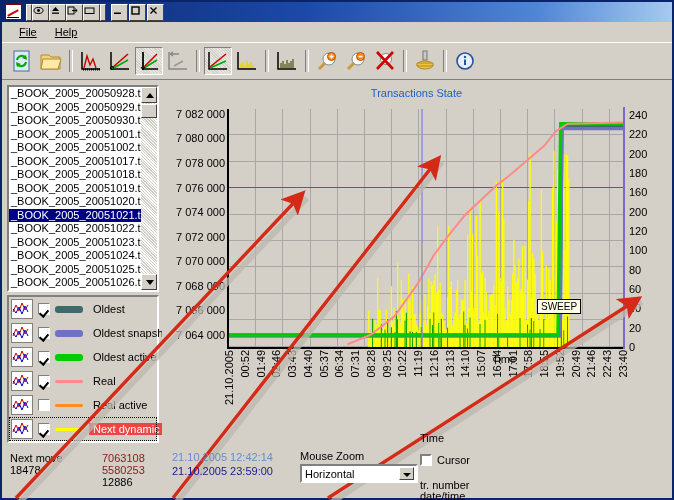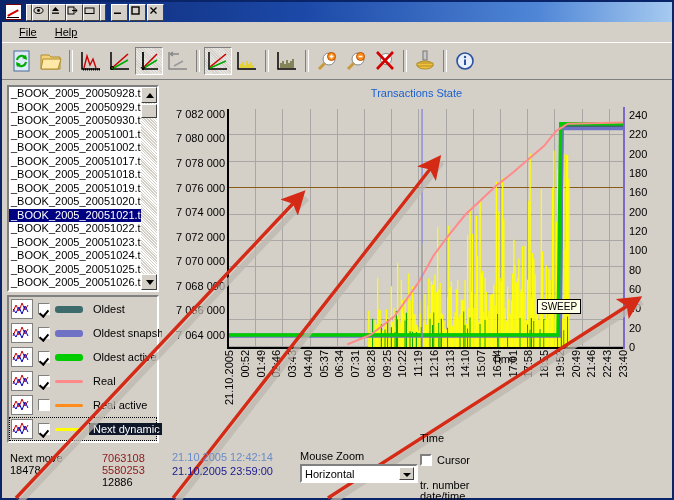--- a/index.html
+++ b/index.html
@@ -66,21 +66,21 @@
           border:2px solid;border-color:#808080 #fff #fff #808080;box-sizing:border-box;}
   .lg-row{display:flex;align-items:center;height:24px;padding-left:2px;box-sizing:border-box;}
   .lg-row.focus{outline:1px dotted #000;outline-offset:-1px;}
   .lg-ico{width:20px;height:18px;background:#fff;border:1px solid #808080;flex:0 0 auto;position:relative;overflow:hidden;}
   .lg-chk{width:12px;height:12px;background:#fff;border:1px solid;
           border-color:#808080 #fff #fff #808080;margin:0 5px;flex:0 0 auto;position:relative;box-sizing:border-box;}
   .lg-chk.on::after{content:"";position:absolute;left:2px;top:4px;width:4px;height:7px;
           border:solid #000;border-width:0 2px 2px 0;transform:rotate(40deg);}
   .lg-swatch{width:28px;flex:0 0 auto;margin-right:6px;}
   .lg-label{font-size:11px;white-space:nowrap;padding:0 4px;}
-  .lg-label.sel{background:#0f172a;color:#fff;text-align:right;}
+  .lg-label.sel{background:#ef4444;color:#fff;text-align:right;}
 
   
   #stats{position:absolute;left:8px;top:450px;width:180px;font-size:11px;}
   .red{color:#8b1a1a;}
   .blue1{color:#6a8cc7;}
   .blue2{color:#1a1a8b;}
 
   
   #chartpanel{position:absolute;left:160px;top:83px;width:509px;height:358px;background:#d4d0c8;}
   #chart-title{position:absolute;left:0;top:2px;width:100%;text-align:center;color:#1a5fd0;font-size:11px;}

